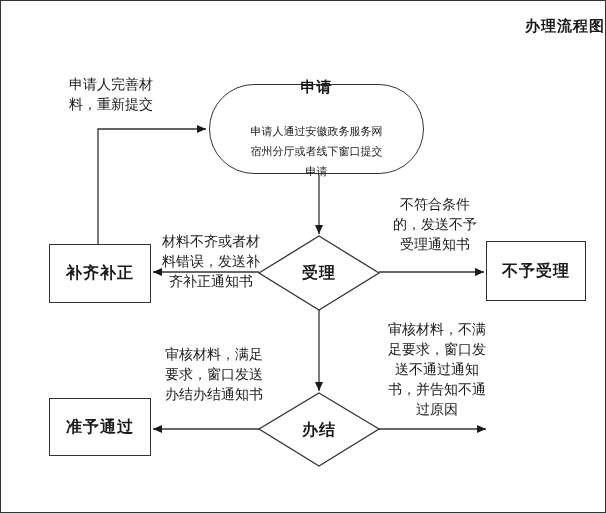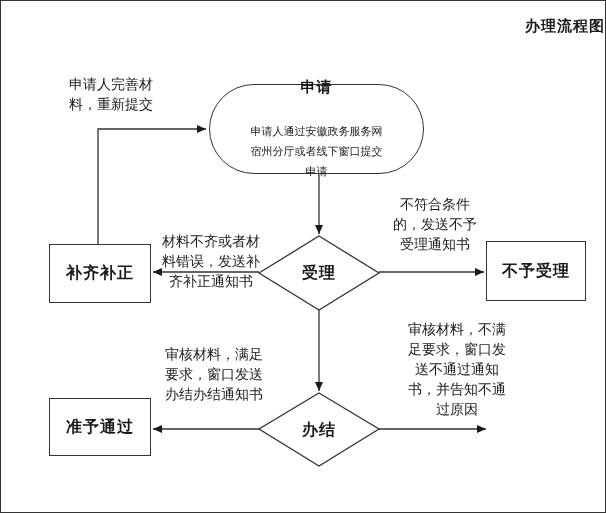--- a/index.html
+++ b/index.html
@@ -94,21 +94,21 @@
   .rect-supplement { left: 48px;  top: 243px; width: 102px; height: 59px; }
   .rect-reject-accept { left: 485px; top: 240px; width: 100px; height: 60px; }
   .rect-approve { left: 48px;  top: 397px; width: 102px; height: 58px; }
   .rect-reject-pass { left: 487px; top: 396px; width: 100px; height: 58px; }
   .lbl-accept { left: 278px; top: 262px; }
   .lbl-finish { left: 278px; top: 419px; }
   .lbl-resubmit { left: 56px;  top: 73px;  width: 108px; }
   .lbl-incomplete { left: 152px; top: 193px; width: 116px; margin-top: 37px; }
   .lbl-not-qualified { left: 388px; top: 193px; width: 92px; }
   .lbl-pass { left: 156px; top: 343px; width: 114px; }
-  .lbl-fail { left: 400px; top: 318px; width: 112px; }
+  .lbl-fail { left: 380px; top: 318px; width: 112px; }
 </style>
 </head>
 <body>
 
 <div class="canvas">
 
   <div class="page-title">办理流程图</div>
 
   <svg class="svg-layer" width="606" height="513" viewBox="0 0 606 513" xmlns="http://www.w3.org/2000/svg">
     <defs>

